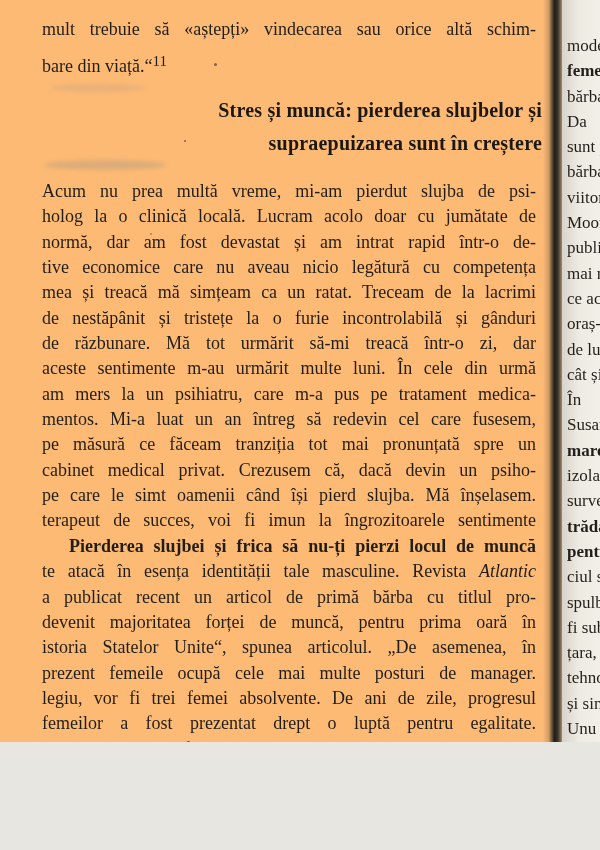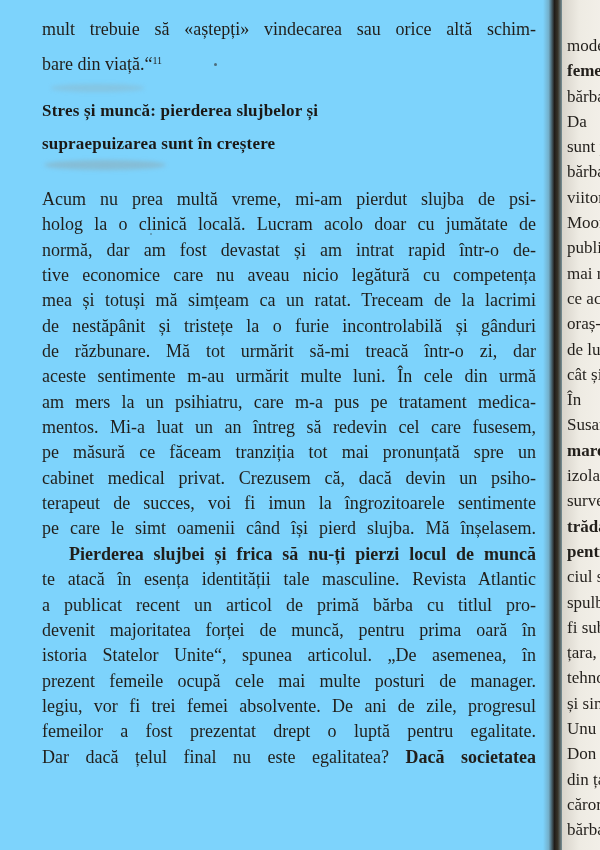--- a/index.html
+++ b/index.html
@@ -1,32 +1,32 @@
 <!DOCTYPE html>
 <html><head>
 <meta charset="utf-8">
 <style>
   html,body{margin:0;padding:0;background:#e8e6e1;}
   .scan{
-    position:relative;width:600px;height:850px;overflow:hidden;
-    background:#7dd3fc;
+    position:relative;width:600px;height:742px;overflow:hidden;
+    background:#fdba74;
     font-family:"Liberation Serif","DejaVu Serif",serif;
     color:#211e1a;
   }
   .intro{position:absolute;left:42px;top:13px;width:494px;font-size:18px;line-height:32px;}
   .heading{position:absolute;left:42px;top:94px;margin:0;width:500px;
-    font-size:17px;line-height:33px;font-weight:bold;letter-spacing:.2px;color:#1b1815;}
+    font-size:20px;line-height:33px;font-weight:bold;letter-spacing:.2px;color:#1b1815;text-align:right;}
   .hline{display:block;}
-  .bodytext{position:absolute;left:42px;top:179px;width:494px;font-size:18px;line-height:25.35px;margin-top:8px;}
+  .bodytext{position:absolute;left:42px;top:179px;width:494px;font-size:18px;line-height:25.35px;}
   .tline{text-align:justify;text-align-last:justify;}
   .tline.nojust{text-align:left;text-align-last:auto;}
   .tline.indent{text-indent:27px;font-weight:bold;}
-  .it{}
+  .it{font-style:italic;}
   .bd{font-weight:bold;}
-  .sup{font-size:10px;vertical-align:6px;}
+  .sup{font-size:15px;vertical-align:6px;}
   
   .gutter{position:absolute;left:543px;top:0;width:19px;height:850px;
     background:linear-gradient(90deg, rgba(90,83,74,0) 0%, rgba(90,83,74,.28) 30%,
       #201c18 60%, #383328 78%, rgba(120,111,99,.65) 100%);}
   
   .right-page{position:absolute;left:562px;top:0;width:38px;height:850px;
     background:linear-gradient(90deg,#d8d4cb 0%,#eeebe3 45%,#f2efe8 100%);
     padding-top:33px;box-sizing:border-box;font-size:17px;color:#221f1b;overflow:hidden;}
   .frag{height:25.3px;line-height:25.3px;white-space:nowrap;padding-left:5px;}
   .frag.indent{}
@@ -51,30 +51,30 @@
       </div>
     <h1 class="heading">
       <span class="hline">Stres și muncă: pierderea slujbelor și</span>
       <span class="hline">supraepuizarea sunt în creștere</span>
     </h1>
     <div class="bodytext" id="bodytext">
         <div class="tline"><span class="">Acum nu prea multă vreme, mi-am pierdut slujba de psi-</span></div>
         <div class="tline"><span class="">holog la o clinică locală. Lucram acolo doar cu jumătate de</span></div>
         <div class="tline"><span class="">normă, dar am fost devastat și am intrat rapid într-o de-</span></div>
         <div class="tline"><span class="">tive economice care nu aveau nicio legătură cu competența</span></div>
-        <div class="tline"><span class="">mea și totuși mă simțeam ca un ratat. Treceam de la lacrimi</span></div>
+        <div class="tline"><span class="">mea și treacă mă simțeam ca un ratat. Treceam de la lacrimi</span></div>
         <div class="tline"><span class="">de nestăpânit și tristețe la o furie incontrolabilă și gânduri</span></div>
         <div class="tline"><span class="">de răzbunare. Mă tot urmărit să-mi treacă într-o zi, dar</span></div>
         <div class="tline"><span class="">aceste sentimente m-au urmărit multe luni. În cele din urmă</span></div>
         <div class="tline"><span class="">am mers la un psihiatru, care m-a pus pe tratament medica-</span></div>
         <div class="tline"><span class="">mentos. Mi-a luat un an întreg să redevin cel care fusesem,</span></div>
         <div class="tline"><span class="">pe măsură ce făceam tranziția tot mai pronunțată spre un</span></div>
         <div class="tline"><span class="">cabinet medical privat. Crezusem că, dacă devin un psiho-</span></div>
+        <div class="tline"><span class="">pe care le simt oamenii când își pierd slujba. Mă înșelasem.</span></div>
         <div class="tline"><span class="">terapeut de succes, voi fi imun la îngrozitoarele sentimente</span></div>
-        <div class="tline"><span class="">pe care le simt oamenii când își pierd slujba. Mă înșelasem.</span></div>
         <div class="tline indent"><span class="">Pierderea slujbei și frica să nu-ți pierzi locul de muncă</span></div>
         <div class="tline"><span class="">te atacă în esența identității tale masculine. Revista </span><span class="it">Atlantic</span></div>
         <div class="tline"><span class="">a publicat recent un articol de primă bărba cu titlul pro-</span></div>
         <div class="tline"><span class="">devenit majoritatea forței de muncă, pentru prima oară în</span></div>
         <div class="tline"><span class="">istoria Statelor Unite“, spunea articolul. „De asemenea, în</span></div>
         <div class="tline"><span class="">prezent femeile ocupă cele mai multe posturi de manager.</span></div>
         <div class="tline"><span class="">legiu, vor fi trei femei absolvente. De ani de zile, progresul</span></div>
         <div class="tline"><span class="">femeilor a fost prezentat drept o luptă pentru egalitate.</span></div>
         <div class="tline"><span class="">Dar dacă țelul final nu este egalitatea? </span><span class="bd">Dacă societatea</span></div>
       </div>

